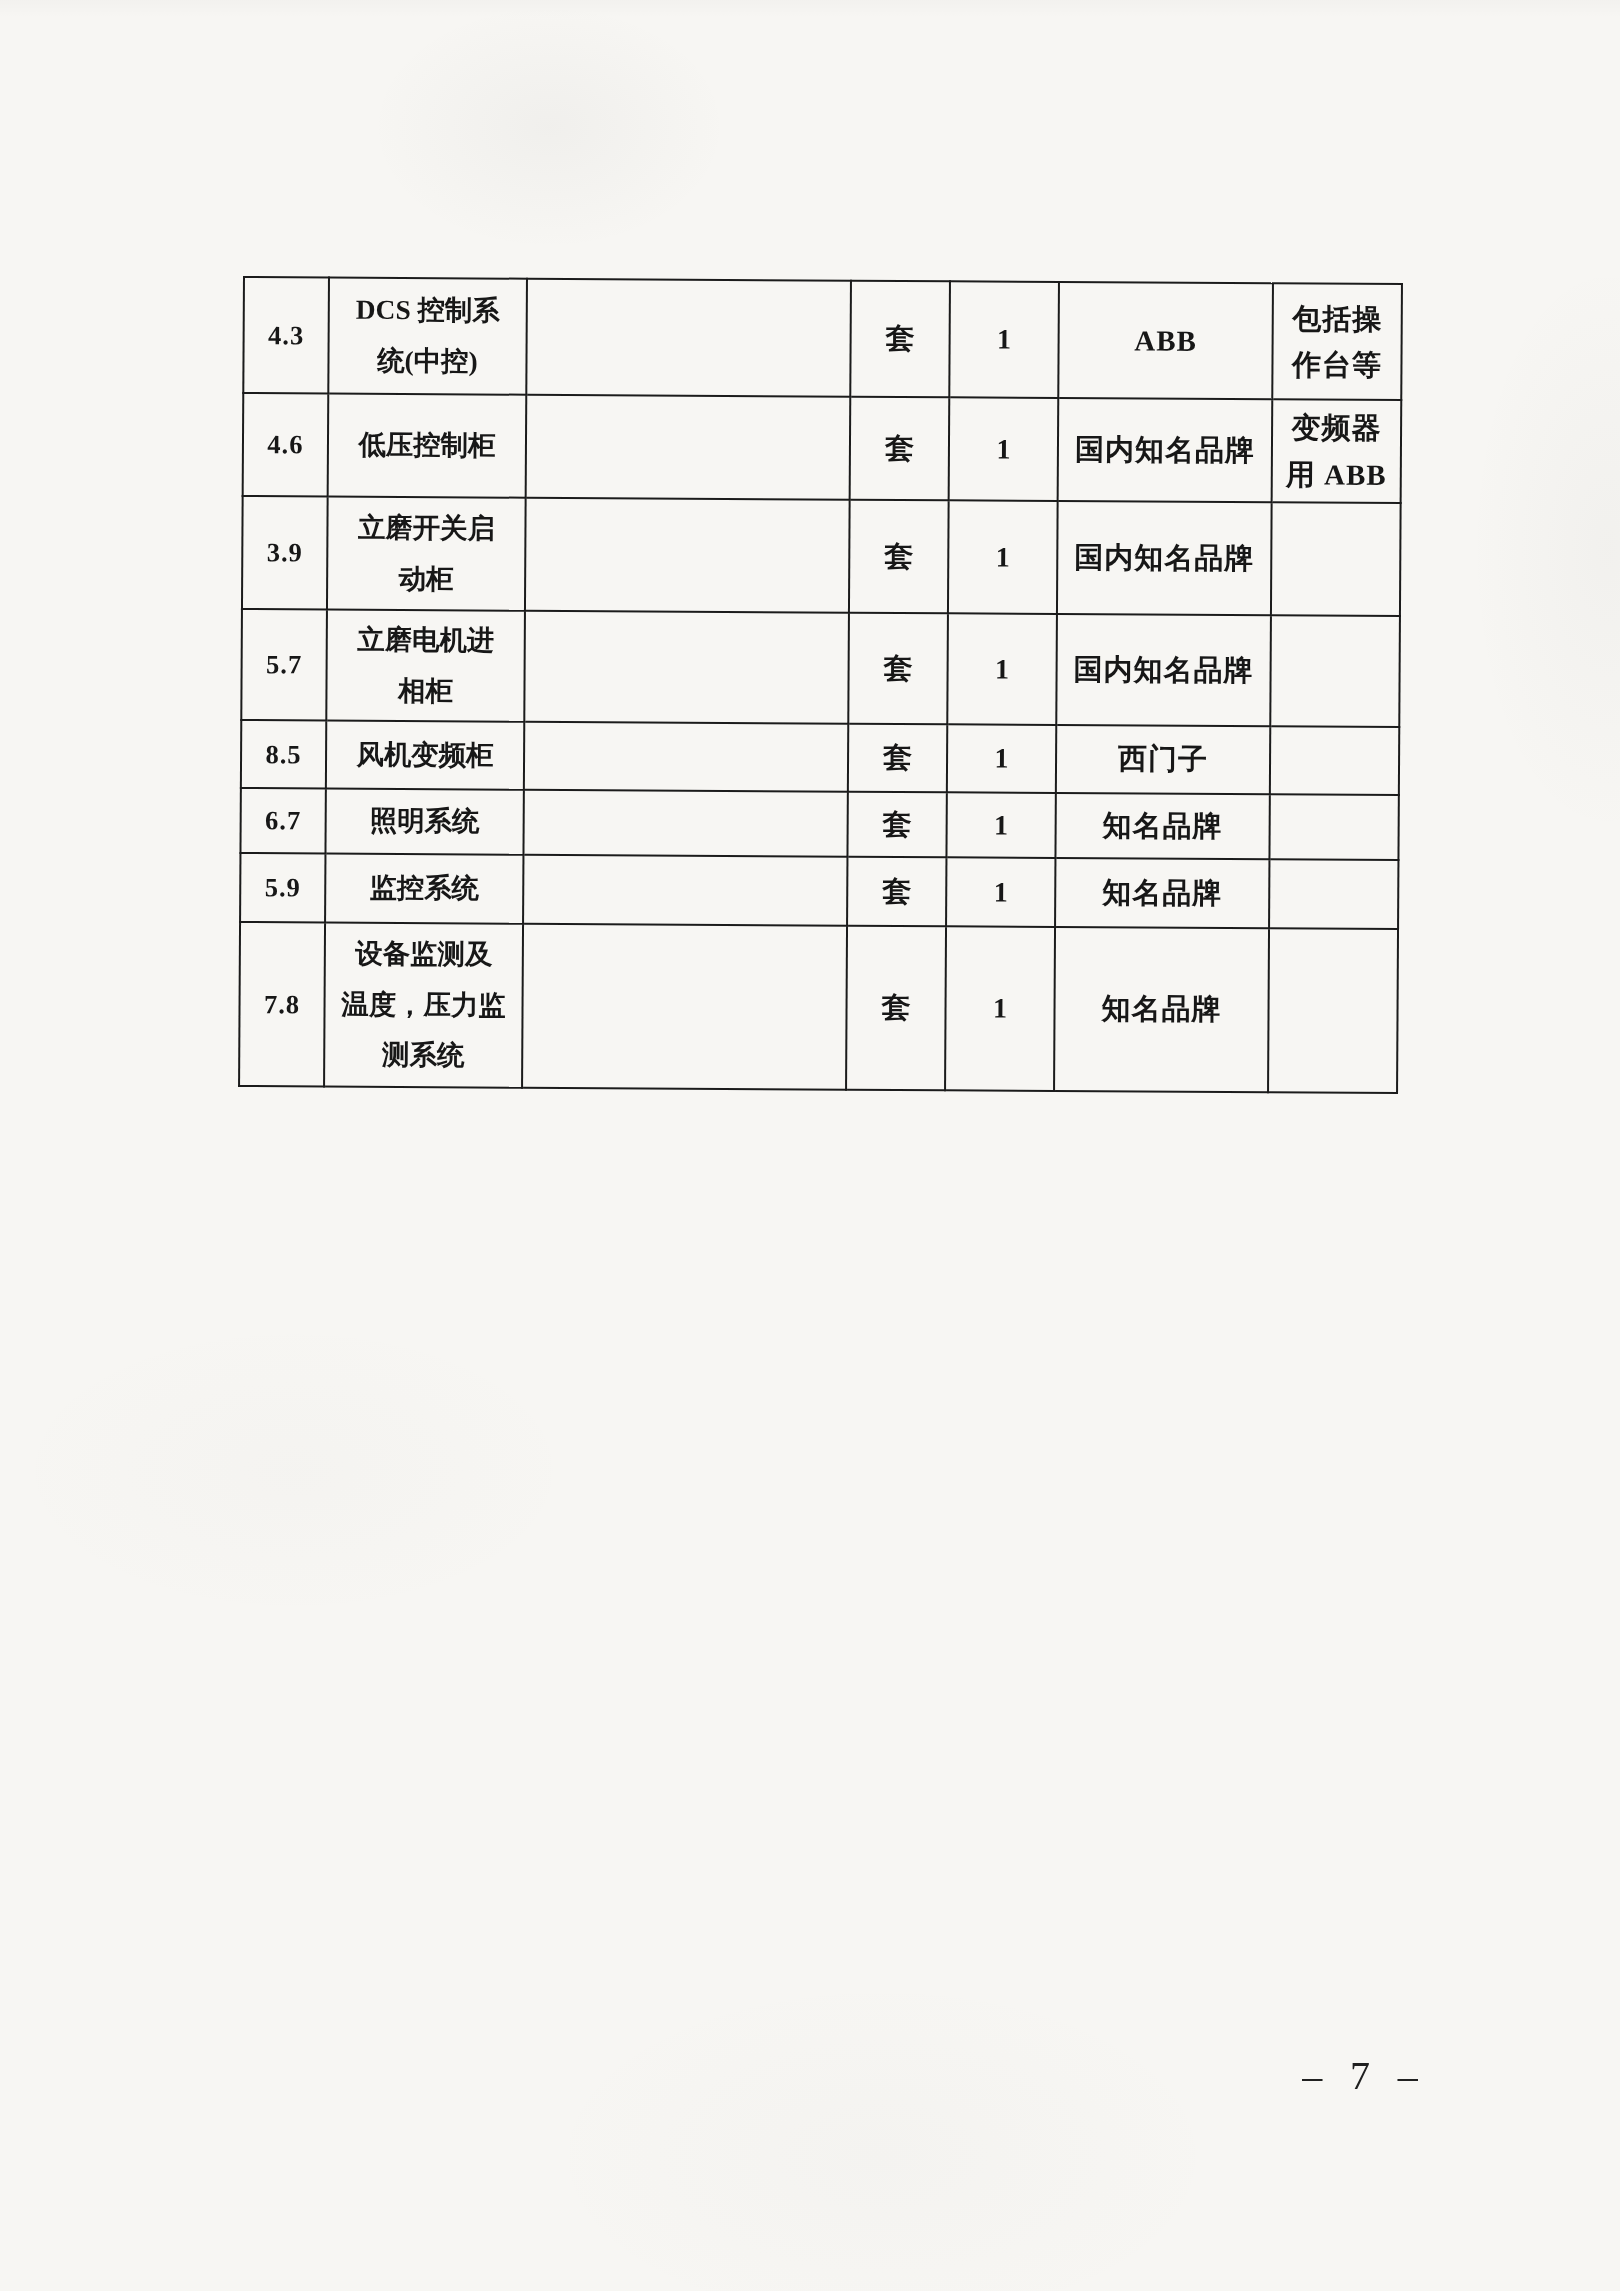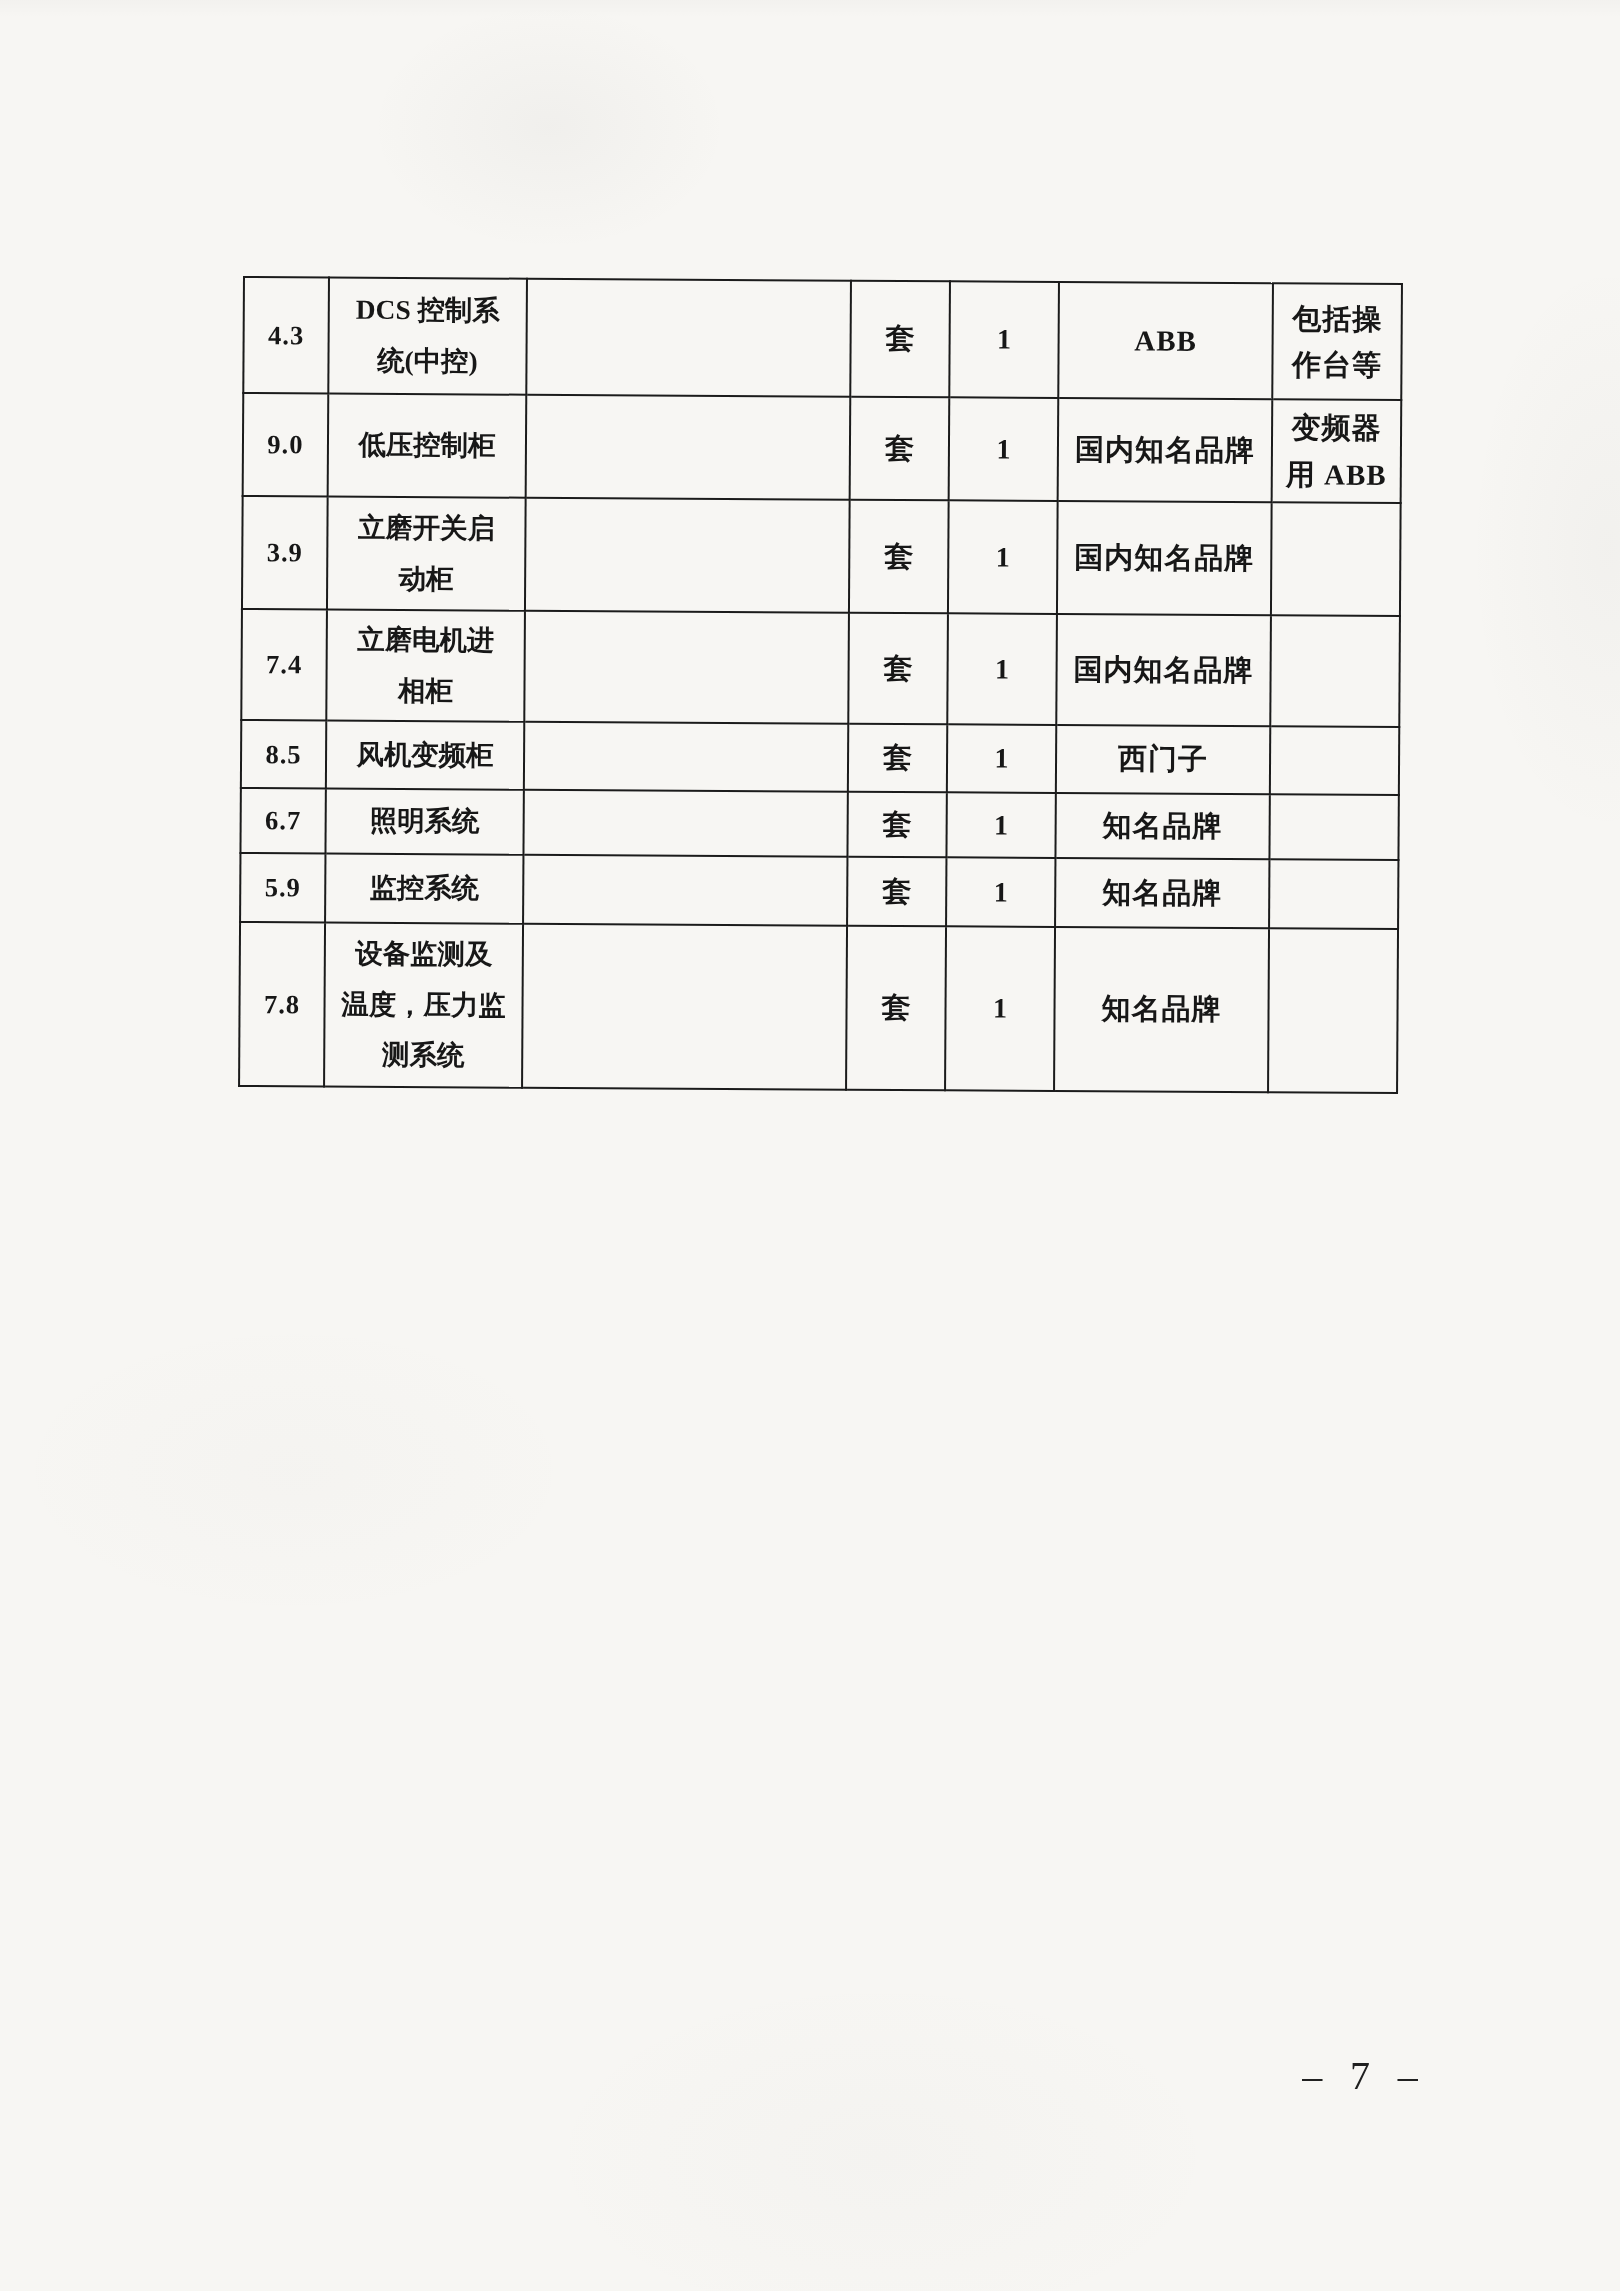--- a/index.html
+++ b/index.html
@@ -99,41 +99,41 @@
         <td class="c-name">DCS 控制系
 统(中控)</td>
         <td class="c-spec"></td>
         <td class="c-unit">套</td>
         <td class="c-qty">1</td>
         <td class="c-brand">ABB</td>
         <td class="c-note">包括操
 作台等</td>
       </tr>
       <tr class="r2">
-        <td class="c-no">9.0</td>
+        <td class="c-no">4.6</td>
         <td class="c-name">低压控制柜</td>
         <td class="c-spec"></td>
         <td class="c-unit">套</td>
         <td class="c-qty">1</td>
         <td class="c-brand">国内知名品牌</td>
         <td class="c-note">变频器
 用 ABB</td>
       </tr>
       <tr class="r3">
         <td class="c-no">3.9</td>
         <td class="c-name">立磨开关启
 动柜</td>
         <td class="c-spec"></td>
         <td class="c-unit">套</td>
         <td class="c-qty">1</td>
         <td class="c-brand">国内知名品牌</td>
         <td class="c-note"></td>
       </tr>
       <tr class="r4">
-        <td class="c-no">7.4</td>
+        <td class="c-no">5.7</td>
         <td class="c-name">立磨电机进
 相柜</td>
         <td class="c-spec"></td>
         <td class="c-unit">套</td>
         <td class="c-qty">1</td>
         <td class="c-brand">国内知名品牌</td>
         <td class="c-note"></td>
       </tr>
       <tr class="r5">
         <td class="c-no">8.5</td>

